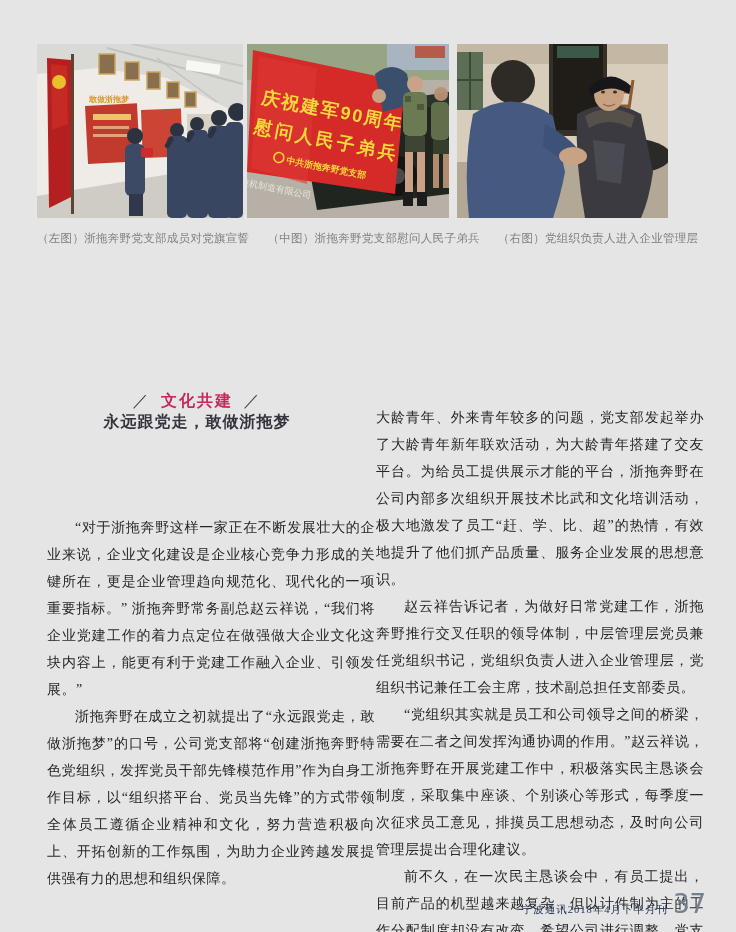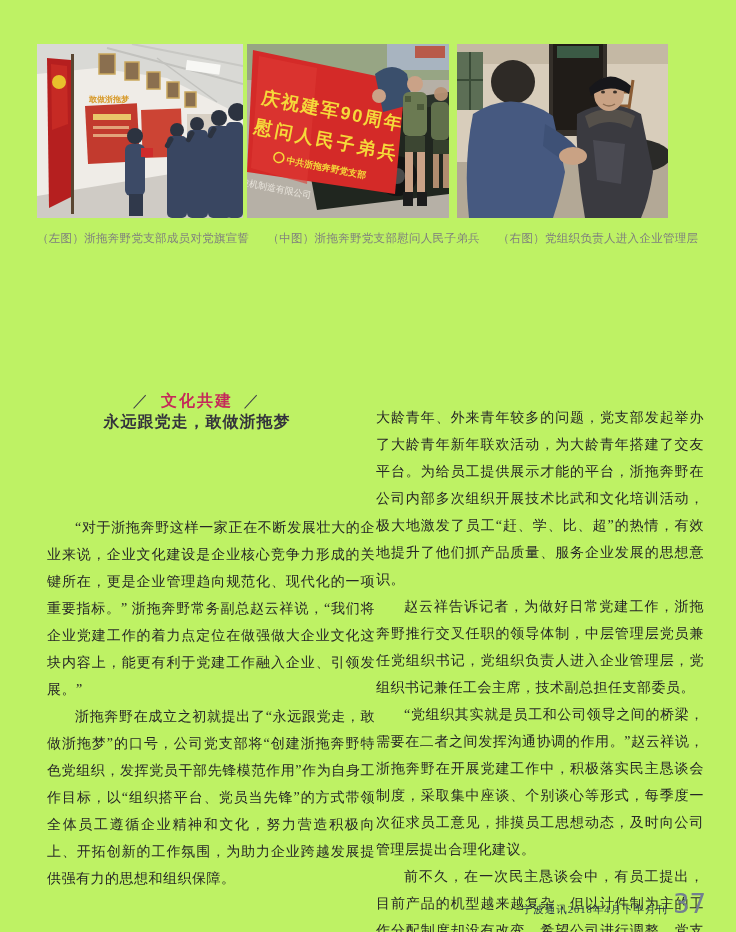--- a/index.html
+++ b/index.html
@@ -1,17 +1,17 @@
 <!DOCTYPE html>
 <html><head>
 <meta charset="utf-8">
 <style>
   html,body{margin:0;padding:0;}
   body{background:#ffffff;font-family:"Liberation Sans",sans-serif;}
-  .page{position:relative;width:736px;height:932px;background:#bef264;overflow:hidden;}
+  .page{position:relative;width:736px;height:932px;background:#e5e5e5;overflow:hidden;}
 
   
   .photos{position:absolute;top:44px;left:37px;display:flex;gap:4px;}
   .photo{height:174px;overflow:hidden;background:#888;}
   .photo svg{display:block;}
   .photo-mid{margin-left:0;}
   .photo-right{margin-left:4px;}
 
   
   .captions{position:absolute;top:231px;left:37px;width:670px;display:flex;gap:18px;

